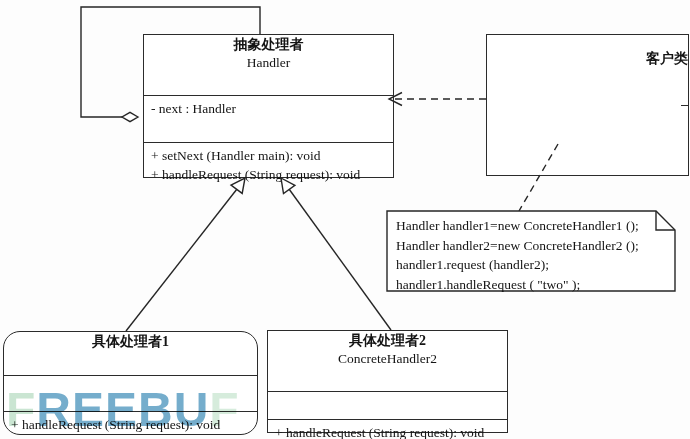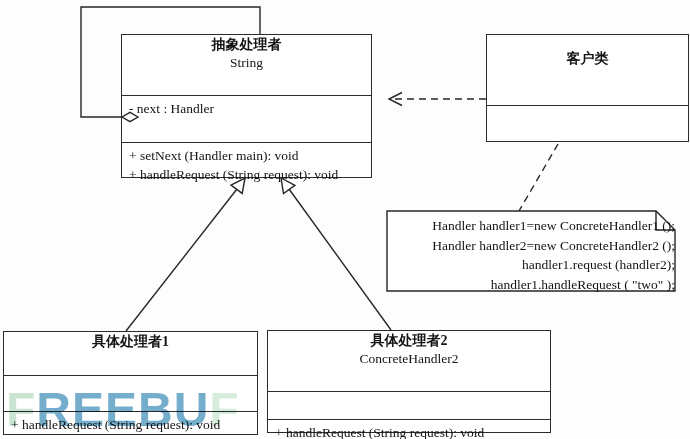--- a/index.html
+++ b/index.html
@@ -19,70 +19,70 @@
   .members{font-size:13.5px;padding:3px 0 0 7px;margin-top:24px;}
   .members div{line-height:19px;white-space:nowrap;}
   .grow{flex:1;}
   svg.connectors{position:absolute;left:0;top:0;z-index:2;pointer-events:none;}
   .ln{fill:none;stroke:#262626;stroke-width:1.4;}
   .dash{stroke-dasharray:7,5;}
   .white-fill{fill:#ffffff;stroke:#262626;stroke-width:1.4;}
   .note-text{
     position:absolute;left:387px;top:211px;width:288px;height:80px;
     z-index:3;padding:5px 0 0 9px;box-sizing:border-box;
-    font-size:13.5px;line-height:19.5px;white-space:nowrap;text-align:right;
+    font-size:13.5px;line-height:19.5px;white-space:nowrap;
   }
   .watermark{
     position:absolute;left:6px;top:384px;z-index:4;
     font-family:"Liberation Sans", sans-serif;font-weight:bold;
     font-size:48px;letter-spacing:1px;line-height:52px;
     opacity:0.55;mix-blend-mode:multiply;white-space:nowrap;
     user-select:none;
   }
   .wm-green{color:#9fcfad;}
   .wm-gray{color:#0369a1;}
   .wm-green2{color:#b5dcc0;}
 </style>
 </head>
 <body>
 
 <div class="canvas">
 
-  <div class="uml-class" style="left:121px;top:34px;width:251px;height:144px;">
+  <div class="uml-class" style="left:143px;top:34px;width:251px;height:144px;">
     <div class="sec title" style="height:49px;">
       <div class="zh">抽象处理者</div>
-      <div class="en">String</div>
+      <div class="en">Handler</div>
     </div>
     <div class="sec members" style="height:31px;">
       <div>- next : Handler</div>
     </div>
     <div class="sec members grow">
       <div>+ setNext (Handler main): void</div>
       <div>+ handleRequest (String request): void</div>
     </div>
   </div>
 
-  <div class="uml-class" style="left:486px;top:34px;width:203px;height:108px;">
+  <div class="uml-class" style="left:486px;top:34px;width:203px;height:142px;align-items:flex-end;">
     <div class="sec title" style="height:46px;">
       <div class="zh">客户类</div>
     </div>
     <div class="sec members" style="height:32px;"></div>
   </div>
 
-  <div class="uml-class" style="left:3px;top:331px;width:255px;height:104px;">
+  <div class="uml-class" style="left:3px;top:331px;width:255px;height:104px;border-radius:17px;">
     <div class="sec title" style="height:39px;">
       <div class="zh">具体处理者1</div>
     </div>
     <div class="sec members" style="height:33px;"></div>
     <div class="sec members grow">
       <div>+ handleRequest (String request): void</div>
     </div>
   </div>
 
-  <div class="uml-class" style="left:267px;top:330px;width:284px;height:103px;">
+  <div class="uml-class" style="left:267px;top:330px;width:241px;height:103px;">
     <div class="sec title" style="height:40px;">
       <div class="zh">具体处理者2</div>
       <div class="en">ConcreteHandler2</div>
     </div>
     <div class="sec members" style="height:33px;"></div>
     <div class="sec members grow">
       <div>+ handleRequest (String request): void</div>
     </div>
   </div>
 

